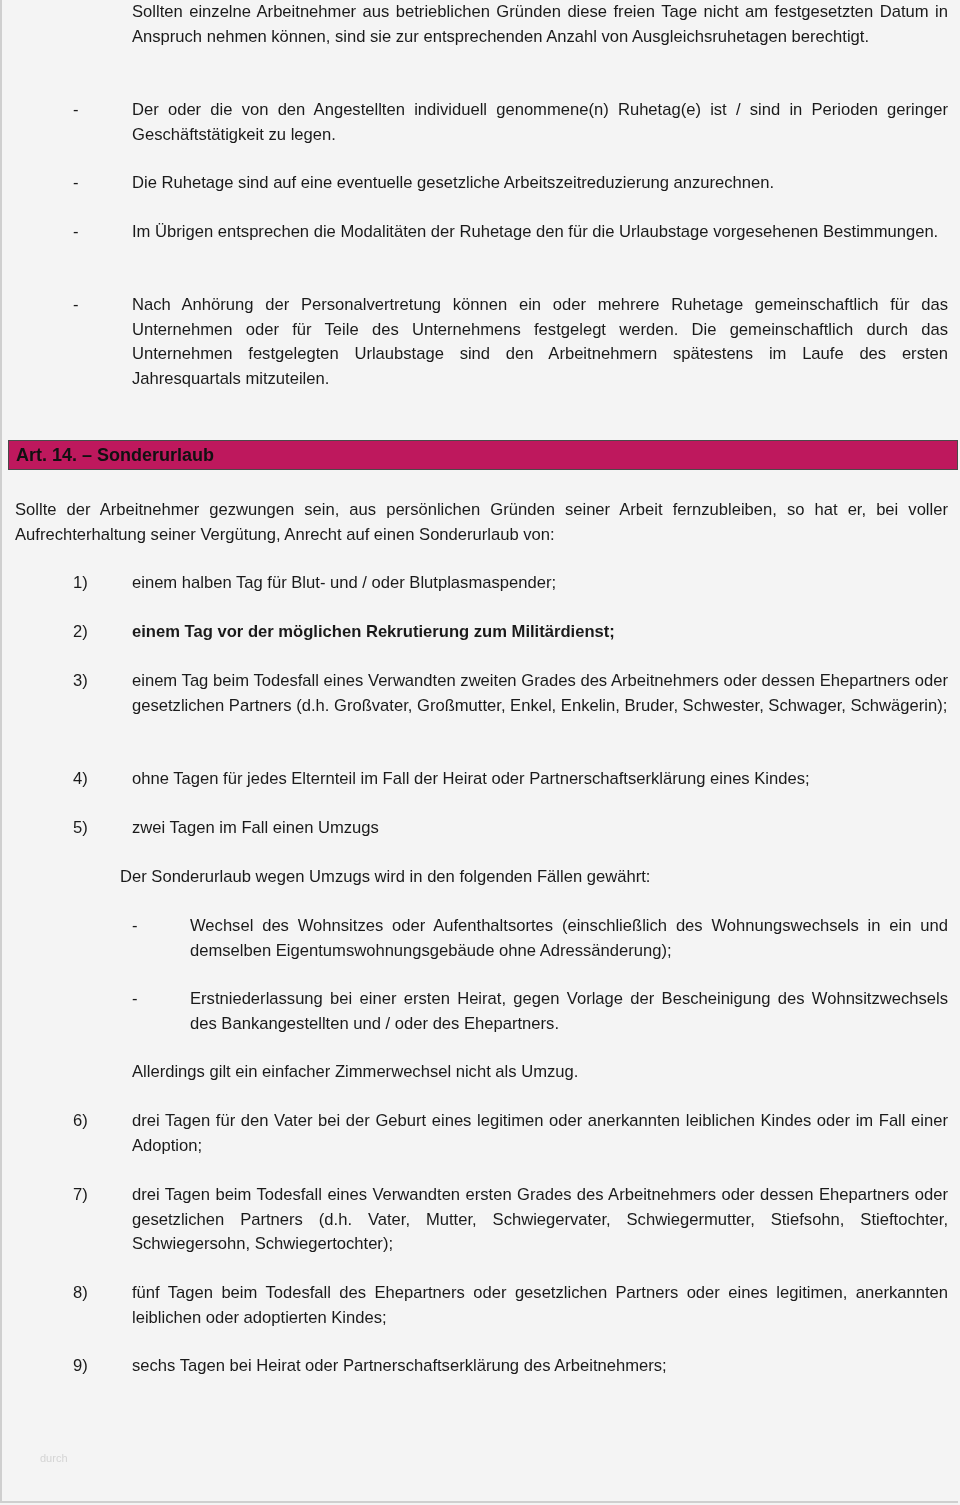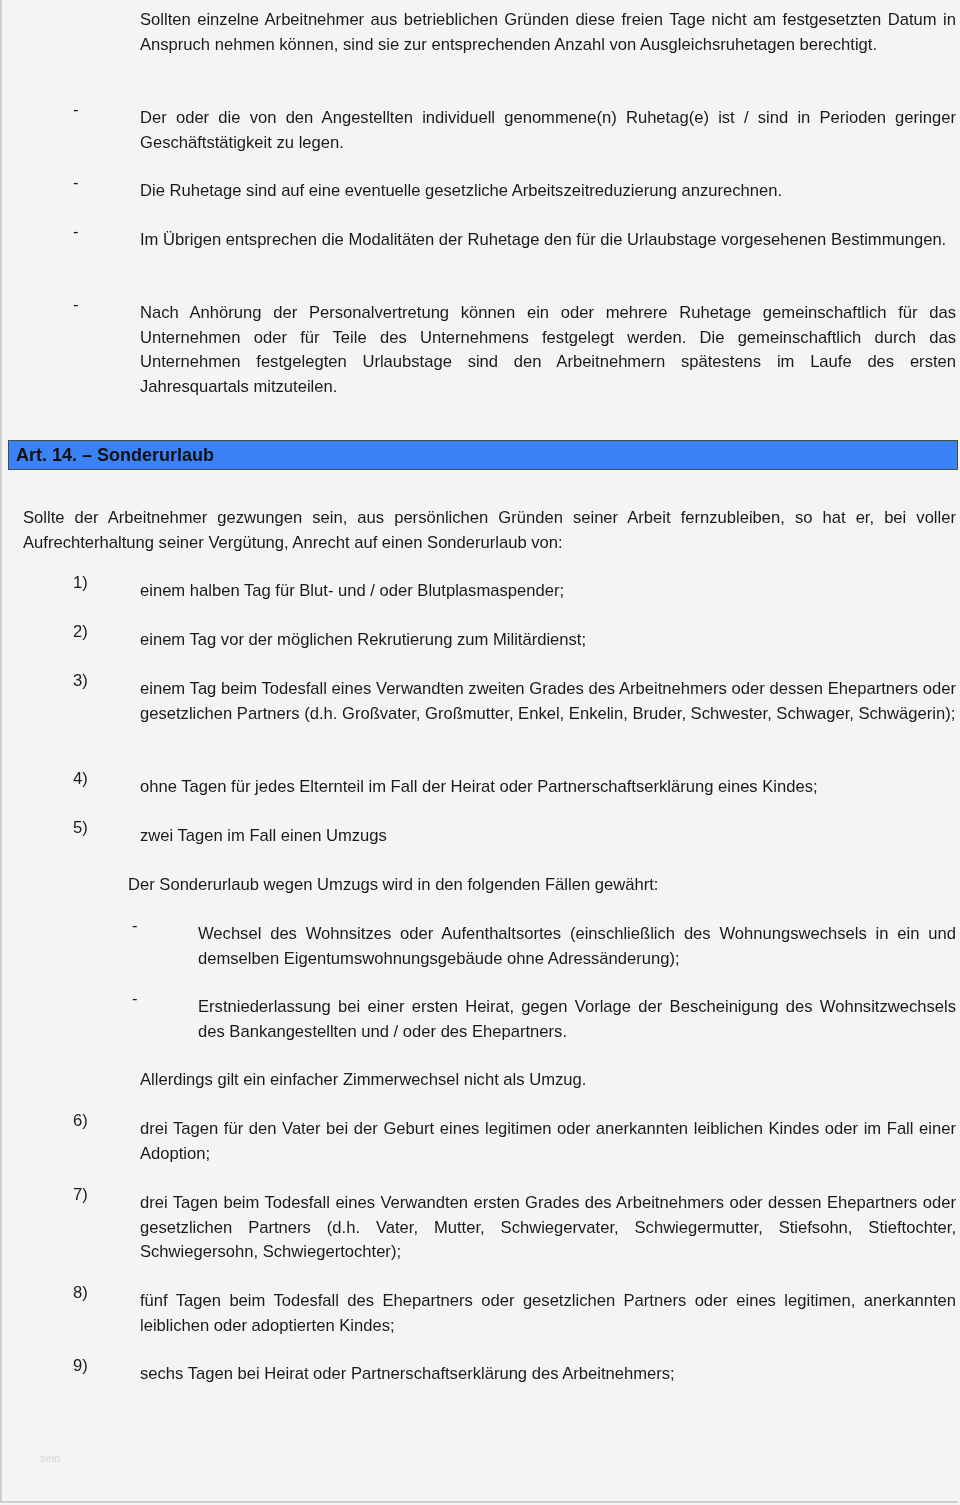--- a/index.html
+++ b/index.html
@@ -8,27 +8,27 @@
     background: #f4f4f4;
     font-family: "Liberation Sans", sans-serif;
     color: #1a1a1a;
     position: relative;
   }
   .frame {
     position: absolute; left: 0; top: 0; width: 958px; height: 1503px;
     border-left: 2px solid #cfcfcf; border-bottom: 2px solid #cfcfcf;
     box-sizing: border-box;
   }
-  .p { font-size: 16.6px; line-height: 24.5px; text-align: justify; margin: 8px; }
+  .p { font-size: 16.6px; line-height: 24.5px; text-align: justify; margin: 0; }
   .abs { position: absolute; }
   .marker { position: absolute; font-size: 16.6px; line-height: 24.5px; }
   .heading-box {
     position: absolute; left: 8px; top: 440px; width: 950px; height: 30px;
     border: 1.5px solid #4a4a4a; box-sizing: border-box;
-    background: #3b82f6;
+    background: #be185d;
   }
   .heading-text {
     position: absolute; left: 7px; top: 3px;
     font-weight: bold; font-size: 18px; line-height: 22px; color: #111;
   }
   .watermark {
     position: absolute; left: 40px; top: 1452px; font-size: 11px; color: #d4d4d4;
   }
   .page-num {
     position: absolute; right: 12px; top: 1542px; font-size: 14px; line-height: 20px;
@@ -56,21 +56,21 @@
 <div class="heading-box">
   <span class="heading-text">Art. 14. – Sonderurlaub</span>
 </div>
 
 <p class="p abs" style="left:15px; top:498px; width:933px;">Sollte der Arbeitnehmer gezwungen sein, aus persönlichen Gründen seiner Arbeit fernzubleiben, so hat er, bei voller Aufrechterhaltung seiner Vergütung, Anrecht auf einen Sonderurlaub von:</p>
 
 <span class="marker" style="left:73px; top:571px;">1)</span>
 <p class="p abs" style="left:132px; top:571px; width:816px;">einem halben Tag für Blut- und / oder Blutplasmaspender;</p>
 
 <span class="marker" style="left:73px; top:620px;">2)</span>
-<p class="p abs" style="left:132px; top:620px; width:816px;">einem Tag vor der möglichen Rekrutierung zum Militärdienst;</p>
+<p class="p abs" style="left:132px; top:620px; width:816px;font-weight:bold;">einem Tag vor der möglichen Rekrutierung zum Militärdienst;</p>
 
 <span class="marker" style="left:73px; top:669px;">3)</span>
 <p class="p abs" style="left:132px; top:669px; width:816px;">einem Tag beim Todesfall eines Verwandten zweiten Grades des Arbeitnehmers oder dessen Ehepartners oder gesetzlichen Partners (d.h. Großvater, Großmutter, Enkel, Enkelin, Bruder, Schwester, Schwager, Schwägerin);</p>
 
 <span class="marker" style="left:73px; top:767px;">4)</span>
 <p class="p abs" style="left:132px; top:767px; width:816px;">ohne Tagen für jedes Elternteil im Fall der Heirat oder Partnerschaftserklärung eines Kindes;</p>
 
 <span class="marker" style="left:73px; top:816px;">5)</span>
 <p class="p abs" style="left:132px; top:816px; width:816px;">zwei Tagen im Fall einen Umzugs</p>
 
@@ -89,14 +89,14 @@
 
 <span class="marker" style="left:73px; top:1183px;">7)</span>
 <p class="p abs" style="left:132px; top:1183px; width:816px;">drei Tagen beim Todesfall eines Verwandten ersten Grades des Arbeitnehmers oder dessen Ehepartners oder gesetzlichen Partners (d.h. Vater, Mutter, Schwiegervater, Schwiegermutter, Stiefsohn, Stieftochter, Schwiegersohn, Schwiegertochter);</p>
 
 <span class="marker" style="left:73px; top:1281px;">8)</span>
 <p class="p abs" style="left:132px; top:1281px; width:816px;">fünf Tagen beim Todesfall des Ehepartners oder gesetzlichen Partners oder eines legitimen, anerkannten leiblichen oder adoptierten Kindes;</p>
 
 <span class="marker" style="left:73px; top:1354px;">9)</span>
 <p class="p abs" style="left:132px; top:1354px; width:816px;">sechs Tagen bei Heirat oder Partnerschaftserklärung des Arbeitnehmers;</p>
 
-<span class="watermark">sein</span>
+<span class="watermark">durch</span>
 <span class="page-num">19</span>
 
 </body></html>

